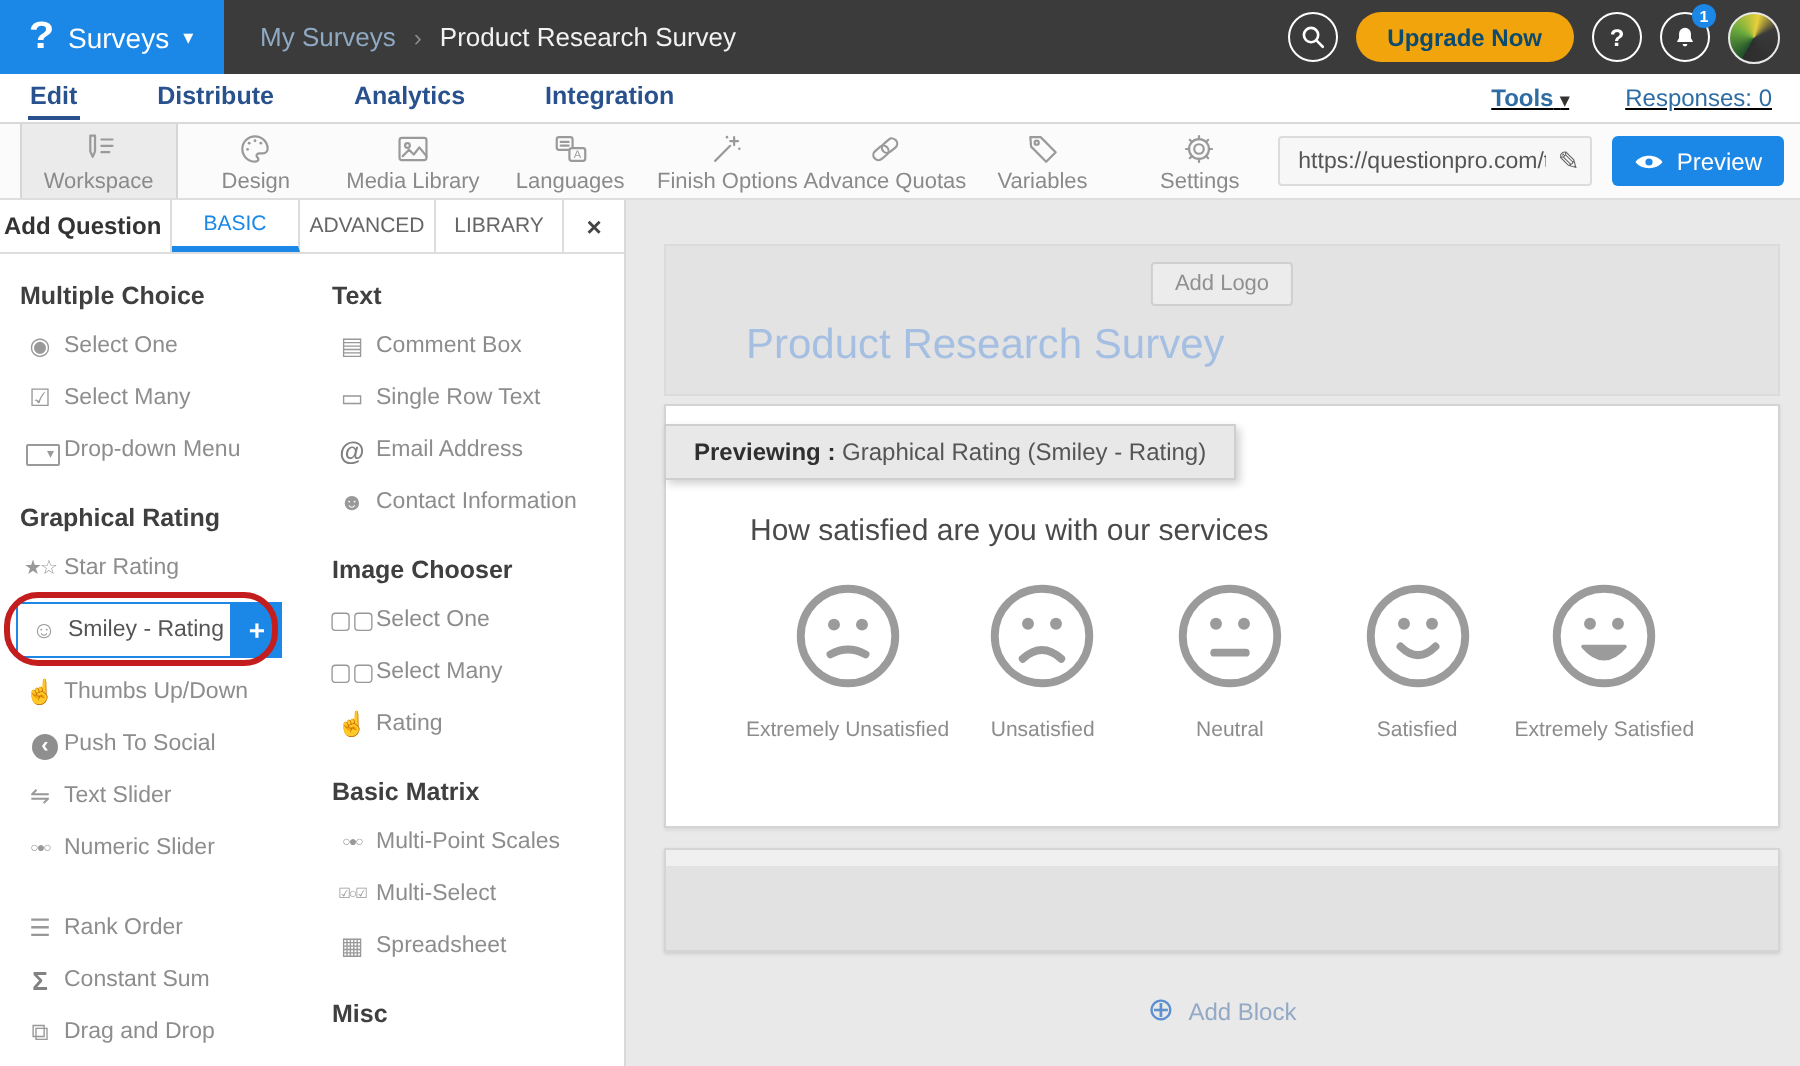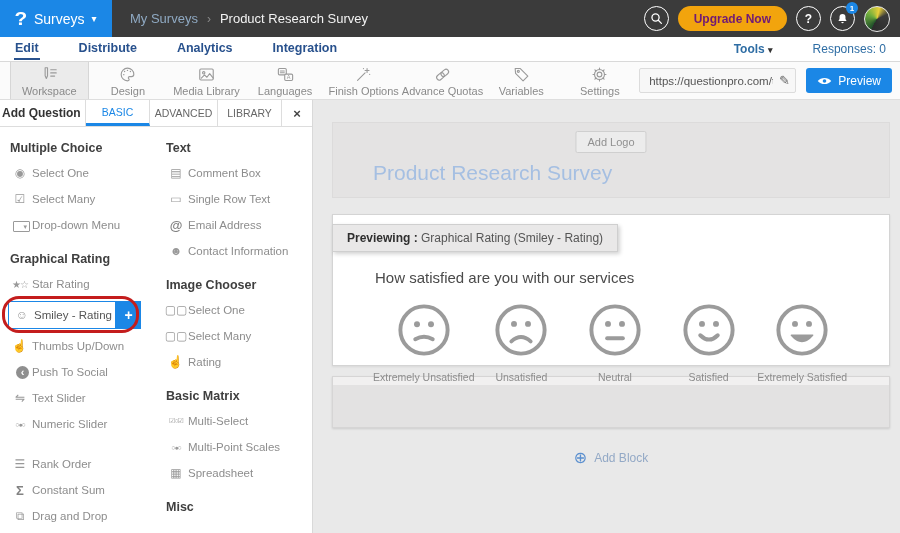--- a/index.html
+++ b/index.html
@@ -14,29 +14,29 @@
   .logo-block { width:112px; height:37px; background:var(--brand-blue,#1b87e6); display:flex; align-items:center; justify-content:center; gap:7px; cursor:pointer; }
   .logo-q { color:#fff; font-size:19px; font-weight:bold; transform:scaleX(1.1); }
   .logo-name { color:#fff; font-size:14px; }
   .logo-caret { color:#fff; font-size:10px; }
   .crumbs { margin-left:18px; display:flex; align-items:center; gap:9px; font-size:13px; }
   .crumb-parent { color:#8fa9c2; cursor:pointer; }
   .crumb-sep { color:#8a8a8a; font-size:12px; }
   .crumb-current { color:#f2f2f2; }
   .topbar-right { margin-left:auto; display:flex; align-items:center; gap:9px; padding-right:10px; }
   .circle-btn { width:25px; height:25px; border:1.5px solid #fff; border-radius:50%; display:flex; align-items:center; justify-content:center; color:#fff; font-size:12px; font-weight:bold; cursor:pointer; position:relative; }
-  .upgrade-btn { background:var(--upgrade-orange,#f2a40d); color:#701a75; font-weight:bold; font-size:12px; border:none; border-radius:13px; height:25px; padding:4px 16px; cursor:pointer; }
+  .upgrade-btn { background:var(--upgrade-orange,#f2a40d); color:#0c4a6e; font-weight:bold; font-size:12px; border:none; border-radius:13px; height:25px; padding:4px 16px; cursor:pointer; }
   .badge { position:absolute; top:-5px; right:-4px; background:var(--brand-blue,#1b87e6); color:#fff; width:12px; height:12px; border-radius:50%; font-size:8px; font-weight:bold; display:flex; align-items:center; justify-content:center; }
   .avatar { width:26px; height:26px; border-radius:50%; border:1.5px solid #e8e8e8; background:conic-gradient(from 210deg,#1f4d2a,#6fae3d 25%,#e8cf3a 45%,#3a3a3a 60%,#2c2c2c); cursor:pointer; }
   
   .menubar { height:25px; background:#fff; border-bottom:1px solid #d9d9d9; display:flex; align-items:center; padding:0 14px; flex:none; }
   .mtabs { display:flex; gap:38px; }
   .mtab { font-size:12.5px; color:#28518d; font-weight:bold; cursor:pointer; padding:3px 1px; }
   .mtab.active { border-bottom:2px solid #28518d; }
-  .menubar-right { margin-left:auto; display:flex; align-items:center; gap:40px; }
+  .menubar-right { margin-left:auto; display:flex; align-items:center; gap:28px;text-decoration:underline; }
   .tools { font-size:12px; color:#2e6da4; font-weight:bold; cursor:pointer; }
   .tools .caret { font-size:9px; color:#333; }
   .responses { font-size:12px; color:#2e6da4; }
   
   .toolbar { height:38px; background:#fbfbfb; border-bottom:1px solid #dedede; display:flex; align-items:stretch; padding-right:8px; flex:none; }
   .tcell { width:79px; display:flex; flex-direction:column; align-items:center; justify-content:center; gap:1px; cursor:pointer; }
   .tcell.active { background:#ebebeb; border-left:1px solid #d6d6d6; border-right:1px solid #d6d6d6; margin-left:10px; }
   .tcell svg { display:block; }
   .tlabel { font-size:11px; color:#8a8a8a; white-space:nowrap; }
   .ticon { fill:none; stroke:#9a9a9a; stroke-width:1.4; stroke-linecap:round; stroke-linejoin:round; }
@@ -69,21 +69,21 @@
   .hl-wrap { position:relative; height:32px; display:flex; align-items:center; margin:2px 0; }
   .hl-box { display:flex; align-items:center; height:28px; background:#fff; border:1px solid var(--brand-blue,#1b87e6); padding:0 3px 0 1px; }
   .hl-box .qlabel { color:#555; }
   .hl-plus { width:25px; height:28px; background:var(--brand-blue,#1b87e6); color:#fff; border:none; font-size:14px; font-weight:bold; cursor:pointer; }
   .red-ring { position:absolute; left:-6px; top:-3px; width:137px; height:37px; border:3px solid var(--annotation-red,#c41d1d); border-radius:17px; pointer-events:none; }
   
   .main { flex:1; padding:0 10px 0 19px; overflow:hidden; }
   .survey-header { margin-top:22px; height:76px; background:#e4e3e3; border:1px solid #dcdbdb; position:relative; }
   .add-logo { position:absolute; top:8px; left:50%; transform:translateX(-50%); background:#ececec; border:1px solid #cfcfcf; border-radius:2px; color:#909090; font-size:11px; padding:4px 11px; cursor:pointer; }
   .survey-title { position:absolute; left:40px; bottom:12px; font-size:21px; color:var(--title-blue,#a5bfe2); }
-  .preview-panel { margin-top:16px; height:152px; background:#fff; border:1px solid #d4d4d4; position:relative; box-shadow:0 1px 2px rgba(0,0,0,.08); }
+  .preview-panel { margin-top:4px; height:212px; background:#fff; border:1px solid #d4d4d4; position:relative; box-shadow:0 1px 2px rgba(0,0,0,.08); }
   .preview-tab { position:absolute; top:9px; left:-1px; background:#e9e8e8; border:1px solid #cfcfcf; padding:6px 14px; font-size:12px; color:#555; box-shadow:2px 2px 4px rgba(0,0,0,.18); cursor:default; white-space:nowrap; }
   .preview-tab b { color:#2f2f2f; }
   .question-text { margin:54px 0 0 42px; font-size:15px; color:#4a4a4a; }
   .smiley-row { display:flex; justify-content:flex-start; padding:0 40px; margin-top:16px; }
   .smiley-cell { display:flex; flex-direction:column; align-items:center; width:110px; cursor:pointer; }
   .smiley-cell svg { display:block; }
   .smiley-label { margin-top:13px; font-size:10.5px; color:#8c8c8c; white-space:nowrap; }
   .sface { fill:none; stroke:#9b9b9b; stroke-width:4.5; stroke-linecap:round; }
   .empty-block { margin-top:10px; height:52px; background:linear-gradient(#f1f0f0 0 8px,#e3e2e2 8px); border:1px solid #d6d5d5; box-shadow:0 1px 2px rgba(0,0,0,.12); }
   .add-block { margin-top:22px; display:flex; align-items:center; justify-content:center; gap:7px; cursor:pointer; }
@@ -330,26 +330,26 @@
               <span class="qlabel">Select Many</span>
             </div>
             <div class="qitem">
               <span class="qicon">☝</span>
               <span class="qlabel">Rating</span>
             </div>
           </div>
           <div class="qsection">
             <h4>Basic Matrix</h4>
             <div class="qitem">
+              <span class="qicon icon-sm">○●○</span>
+              <span class="qlabel">Multi-Point Scales</span>
+            </div>
+            <div class="qitem">
               <span class="qicon icon-sm">☑○☑</span>
               <span class="qlabel">Multi-Select</span>
-            </div>
-            <div class="qitem">
-              <span class="qicon icon-sm">○●○</span>
-              <span class="qlabel">Multi-Point Scales</span>
             </div>
             <div class="qitem">
               <span class="qicon">▦</span>
               <span class="qlabel">Spreadsheet</span>
             </div>
           </div>
           <div class="qsection">
             <h4>Misc</h4>
           </div>
         </div>

